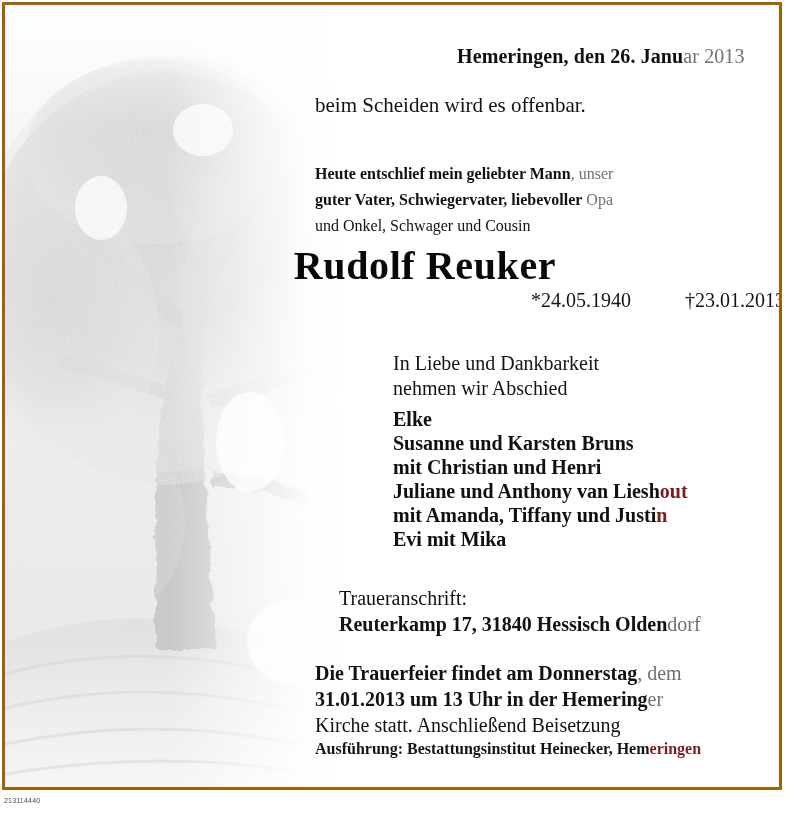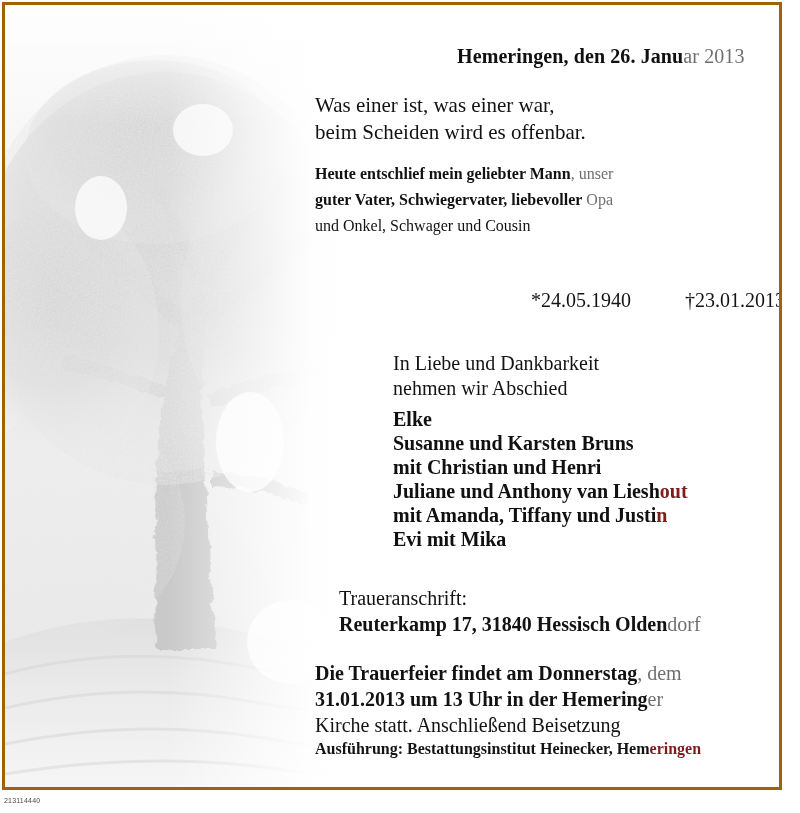--- a/index.html
+++ b/index.html
@@ -298,30 +298,30 @@
     <div class="photo-top-fade"></div>
   </div>
 
   <div class="content">
 
     <div class="dateline">
       <span class="b">Hemeringen, den 26. Janu</span><span class="tail">ar 2013</span>
     </div>
 
     <div class="verse">
-      <div class="line">Was einer ist, was einer war,</div>
       <div class="line">beim Scheiden wird es offenbar.</div>
     </div>
 
     <div class="intro">
       <div class="line"><span class="b">Heute entschlief mein geliebter Mann</span><span class="tail">, unser</span></div>
       <div class="line"><span class="b">guter Vater, Schwiegervater, liebevoller</span><span class="tail"> Opa</span></div>
       <div class="line r">und Onkel, Schwager und Cousin</div>
     </div>
 
+    <div class="name">Rudolf Reuker</div>
 
     <div class="dates">
       <span>*24.05.1940</span><span class="gap"></span><span>†23.01.2013</span>
     </div>
 
     <div class="farewell">
       <div class="line">In Liebe und Dankbarkeit</div>
       <div class="line">nehmen wir Abschied</div>
     </div>
 

